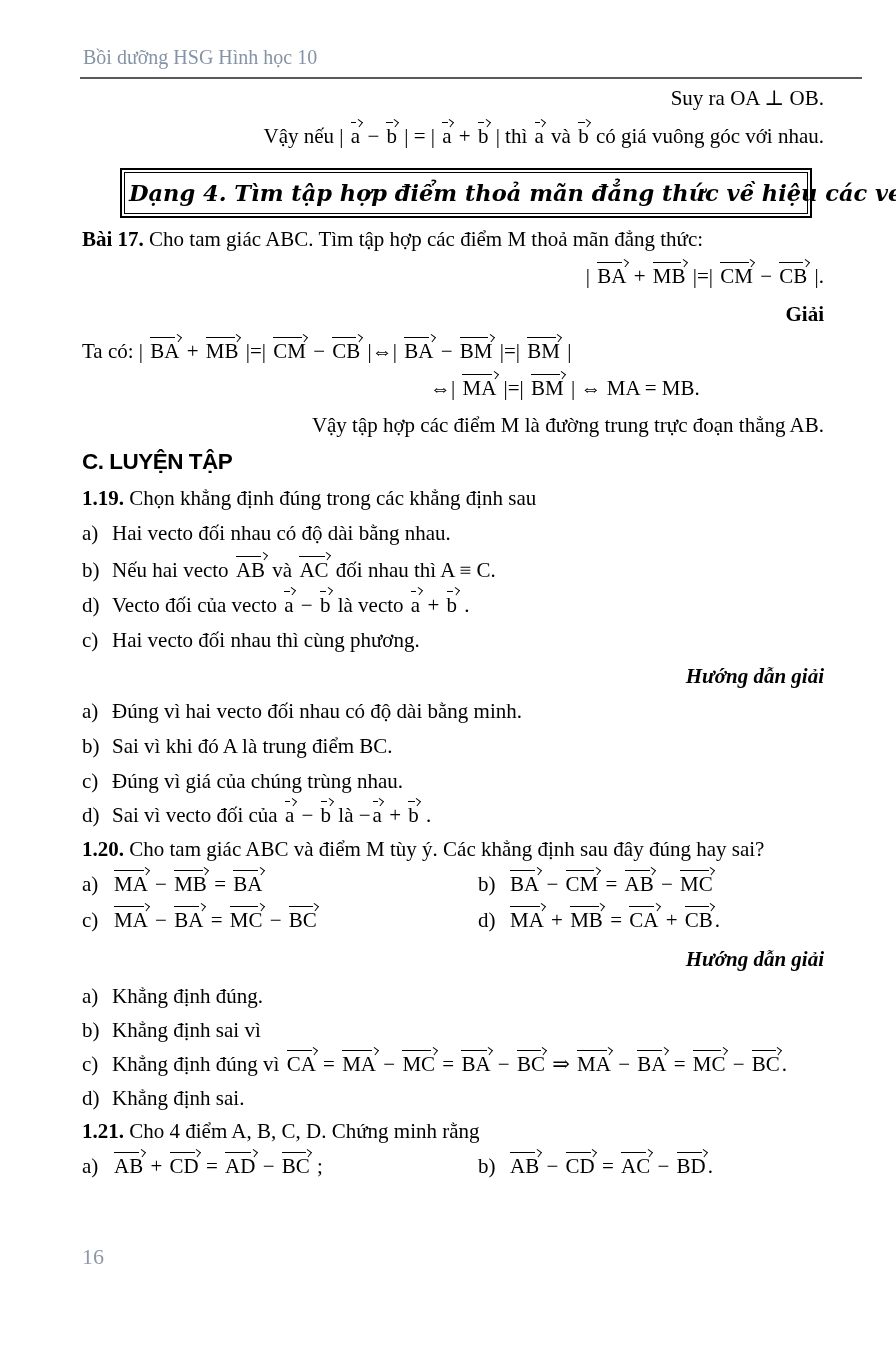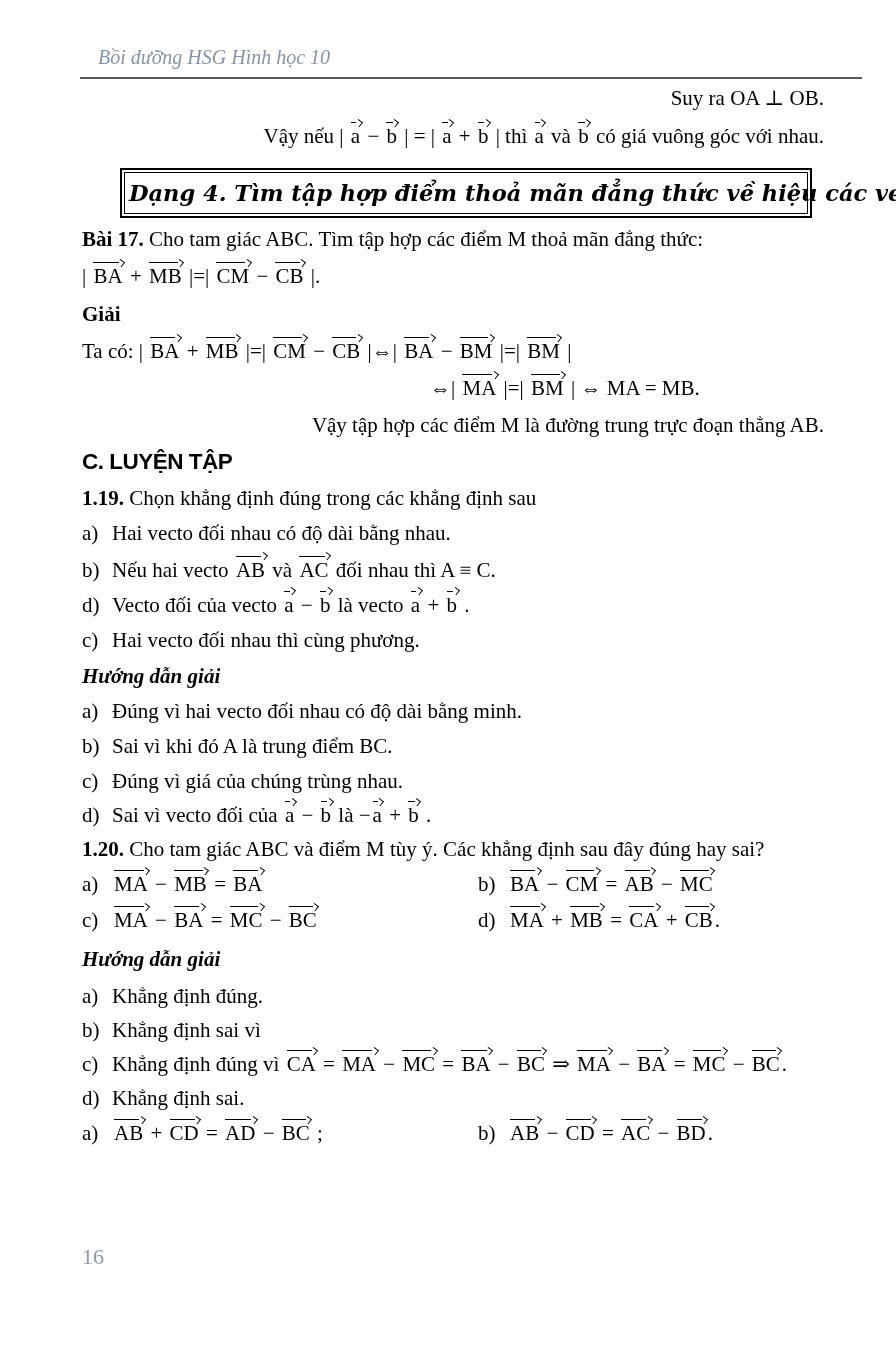--- a/index.html
+++ b/index.html
@@ -1,23 +1,23 @@
 <!DOCTYPE html>
 <html style="--bg: #ffffff; --ink: #000000; --header-text: #8593a6; --rule: #595959; --box-border: #000000; --page-number: #8d99a8;"><head>
 <meta charset="utf-8">
 <style>
   html,body{margin:0;padding:0;background:#fff;}
   .page{position:relative;width:896px;height:1347px;background:var(--bg,#fff);overflow:hidden;
         font-family:"Liberation Serif","DejaVu Serif",serif;color:var(--ink,#000);font-size:21px;}
-  .header{position:absolute;left:98px;top:46px;font-style:italic;font-size:20px;color:var(--header-text,#8593a6);}
+  .header{position:absolute;left:83px;top:46px;font-size:20px;color:var(--header-text,#8593a6);}
   .header-rule{position:absolute;left:80px;top:77px;width:782px;height:2px;background:var(--rule,#595959);}
   .content{position:absolute;left:82px;top:0;width:742px;padding-top:80px;}
   .line{margin:0;padding:0;white-space:nowrap;}
   .ind{padding-left:30px;text-align:right;}
-  .center{text-align:left;}
+  .center{text-align:right;}
   .bold{font-weight:bold;}
   .guide{font-weight:bold;font-style:italic;}
   .sol2{padding-left:348px;}
   .formula-ind{padding-left:30px;}
   .marker{display:inline-block;width:30px;}
   .lh33{line-height:33px;}.lh34{line-height:34px;}.lh35{line-height:35px;}
   .lh355{line-height:35.5px;}.lh36{line-height:36px;}.lh37{line-height:37px;}
   .lh38{line-height:38px;}.lh40{line-height:40px;}
   .dang-box{margin:13px 0 3px 38px;width:692px;border:2px solid var(--box-border,#000);padding:2px;box-sizing:border-box;}
   .dang-box-inner{border:1px solid var(--box-border,#000);padding:7px 4px;text-align:center;
@@ -79,20 +79,21 @@
       <p class="col-a line"><span class="marker">c)</span><span><span class="vec">MA</span> − <span class="vec">BA</span> = <span class="vec">MC</span> − <span class="vec">BC</span></span></p>
       <p class="line"><span class="marker">d)</span><span><span class="vec">MA</span> + <span class="vec">MB</span> = <span class="vec">CA</span> + <span class="vec">CB</span>.</span></p>
     </div>
 
     <p class="line center guide lh40">Hướng dẫn giải</p>
     <p class="line lh34"><span class="marker">a)</span><span>Khẳng định đúng.</span></p>
     <p class="line lh34"><span class="marker">b)</span><span>Khẳng định sai vì</span></p>
     <p class="line lh34"><span class="marker">c)</span><span>Khẳng định đúng vì <span class="vec">CA</span> = <span class="vec">MA</span> − <span class="vec">MC</span> = <span class="vec">BA</span> − <span class="vec">BC</span> ⇒ <span class="vec">MA</span> − <span class="vec">BA</span> = <span class="vec">MC</span> − <span class="vec">BC</span>.</span></p>
     <p class="line lh34"><span class="marker">d)</span><span>Khẳng định sai.</span></p>
 
+    <p class="line lh33"><b>1.21.</b><span> Cho 4 điểm A, B, C, D. Chứng minh rằng</span></p>
     <div class="twocol lh36">
       <p class="col-a line"><span class="marker">a)</span><span><span class="vec">AB</span> + <span class="vec">CD</span> = <span class="vec">AD</span> − <span class="vec">BC</span> ;</span></p>
       <p class="line"><span class="marker">b)</span><span><span class="vec">AB</span> − <span class="vec">CD</span> = <span class="vec">AC</span> − <span class="vec">BD</span>.</span></p>
     </div>
 
   </div>
 
   <div class="page-number">16</div>
 </div>
 

